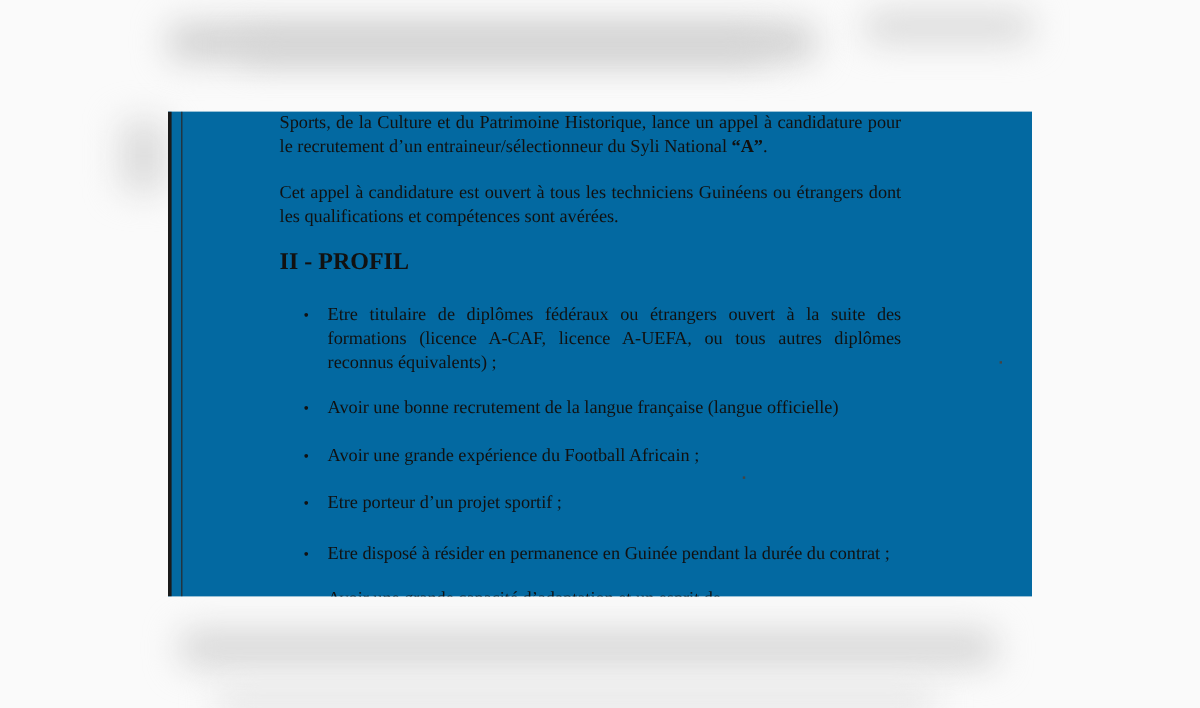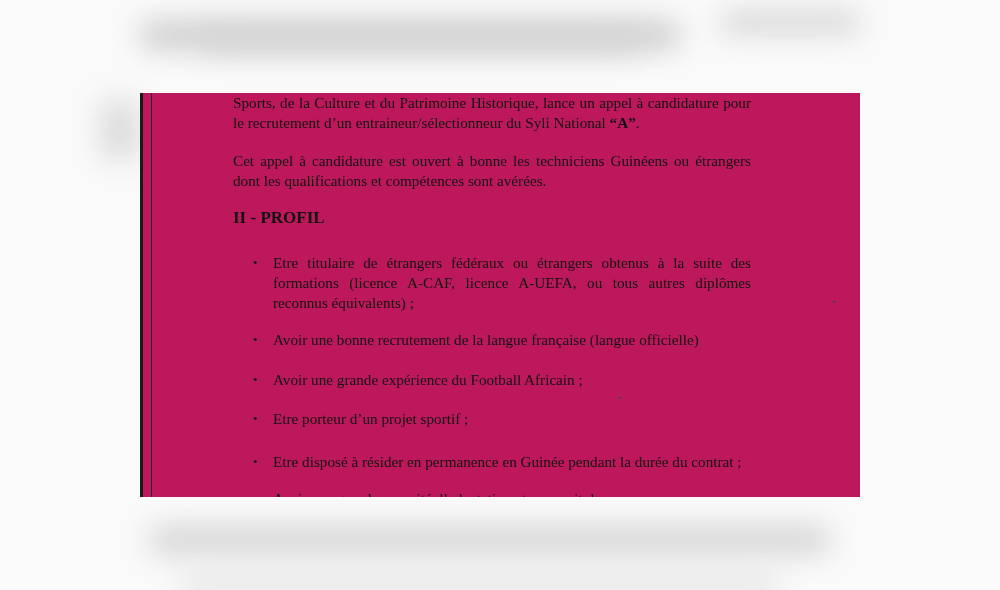--- a/index.html
+++ b/index.html
@@ -27,21 +27,21 @@
       filter: blur(14px);
       border-radius: 10px;
     }
     
     .page {
       position: absolute;
       left: 140px;
       top: 93px;
       width: 720px;
       height: 404px;
-      background: #be185d;
+      background: #0369a1;
       overflow: hidden;
     }
     .page-border-thick {
       position: absolute;
       left: 0;
       top: 0;
       width: 3px;
       height: 100%;
       background: #1a1a1a;
     }
@@ -66,21 +66,21 @@
       margin: 0;
       text-align: justify;
     }
     .p1 { position: absolute; top: 0; left: 0; width: 518px; }
     .p2 { position: absolute; top: 58px; left: 0; width: 518px; }
     .heading {
       position: absolute;
       top: 115px;
       left: 0;
       font-weight: bold;
-      font-size: 17px;
+      font-size: 20px;
       text-align: right;
     }
     .bullet-item {
       position: absolute;
       left: 20px;
       width: 498px;
       display: flex;
     }
     .bullet-dot {
       width: 20px;
@@ -117,27 +117,27 @@
   <div class="blur-block" style="left:180px; top:575px; width:600px; height:20px; background:#e2e2e2;"></div>
 </div>
 
 <div class="page">
   <div class="page-border-thick"></div>
   <div class="page-border-thin"></div>
 
   <div class="content">
     <p class="para p1"><span>Sports, de la Culture et du Patrimoine Historique, lance un appel à candidature pour le recrutement d’un entraineur/sélectionneur du Syli National</span> <b>“A”</b><span>.</span></p>
 
-    <p class="para p2">Cet appel à candidature est ouvert à bonne les techniciens Guinéens ou étrangers dont les qualifications et compétences sont avérées.</p>
+    <p class="para p2">Cet appel à candidature est ouvert à tous les techniciens Guinéens ou étrangers dont les qualifications et compétences sont avérées.</p>
 
     <div class="heading">II - PROFIL</div>
 
     <div class="bullet-item b1">
       <span class="bullet-dot">•</span>
-      <span class="bullet-text">Etre titulaire de étrangers fédéraux ou étrangers obtenus à la suite des formations (licence A-CAF, licence A-UEFA, ou tous autres diplômes reconnus équivalents) ;</span>
+      <span class="bullet-text">Etre titulaire de diplômes fédéraux ou étrangers ouvert à la suite des formations (licence A-CAF, licence A-UEFA, ou tous autres diplômes reconnus équivalents) ;</span>
     </div>
     <div class="bullet-item b2">
       <span class="bullet-dot">•</span>
       <span class="bullet-text">Avoir une bonne recrutement de la langue française (langue officielle)</span>
     </div>
     <div class="bullet-item b3">
       <span class="bullet-dot">•</span>
       <span class="bullet-text">Avoir une grande expérience du Football Africain ;</span>
     </div>
     <div class="bullet-item b4">

